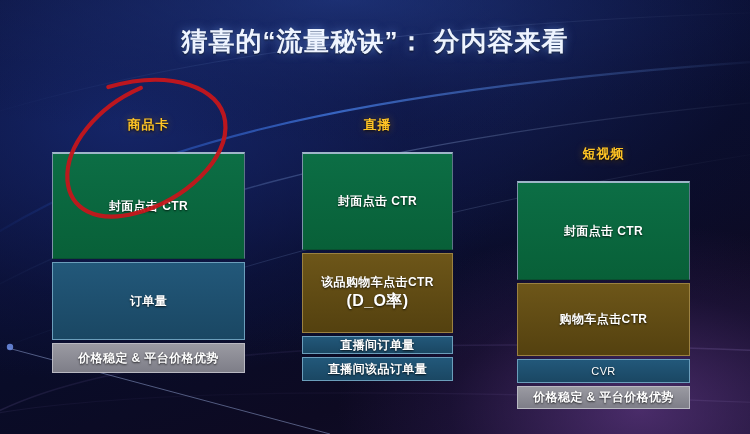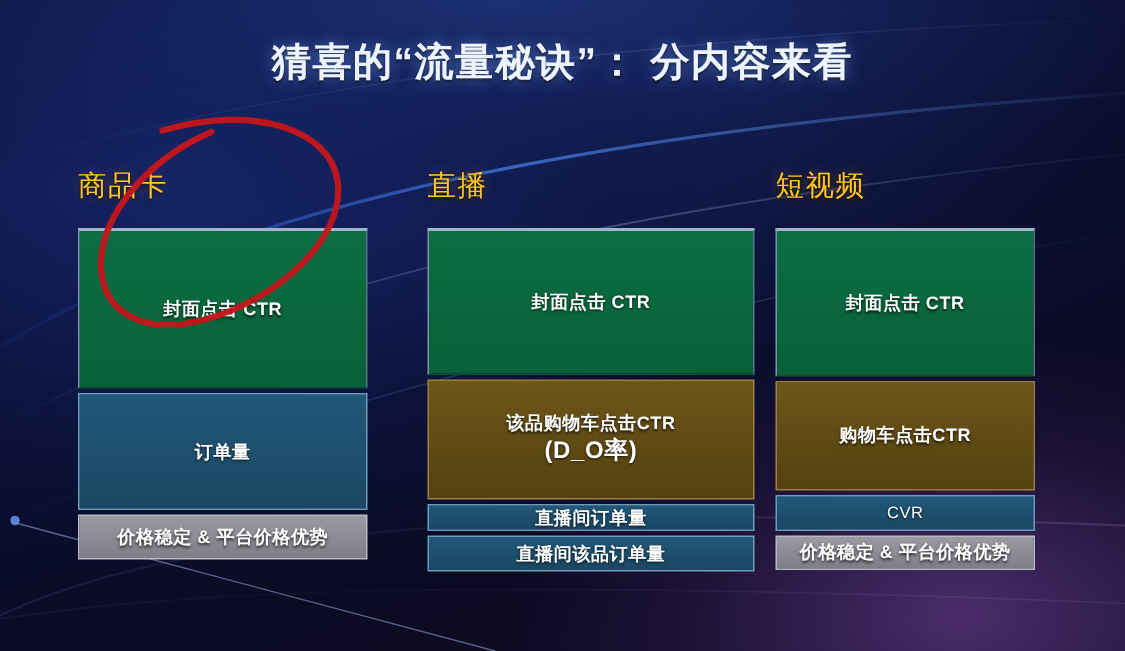--- a/index.html
+++ b/index.html
@@ -38,23 +38,23 @@
     letter-spacing: 1px;
     color: #eef4ff;
     text-shadow: 0 0 10px rgba(120,170,255,0.55), 0 1px 2px rgba(0,0,0,0.8);
   }
   
   .col {
     position: absolute;
     top: 112px;
   }
   .col-head {
-    text-align: left;
-    font-size: 19px;
-    font-weight: normal;
+    text-align: center;
+    font-size: 13px;
+    font-weight: bold;
     color: #ffc425;
     letter-spacing: 1px;
     text-shadow: 0 1px 3px rgba(0,0,0,0.85), 0 0 8px rgba(255,170,20,0.35);
     height: 26px;
     line-height: 26px;
     margin-bottom: 14px;
   }
   .stack { position: relative; }
   .box {
     box-sizing: border-box;
@@ -155,40 +155,40 @@
       </div>
       <div class="box blue" style="height:78px;text-align:center;">
         <span>订单量</span>
       </div>
       <div class="box gray" style="height:30px;">
         <span>价格稳定 &amp; 平台价格优势</span>
       </div>
     </div>
   </div>
 
-  <div class="col" style="left:285px; width:218px;">
+  <div class="col" style="left:302px; width:151px;">
     <div class="col-head">直播</div>
     <div class="stack">
       <div class="box green" style="height:98px;">
         <span>封面点击 CTR</span>
       </div>
       <div class="box olive" style="height:80px; flex-direction:column;">
         <span>该品购物车点击CTR</span>
         <span class="sub">(D_O率)</span>
       </div>
       <div class="box blue" style="height:18px;">
         <span>直播间订单量</span>
       </div>
       <div class="box blue" style="height:24px;">
         <span>直播间该品订单量</span>
       </div>
     </div>
   </div>
 
-  <div class="col" style="left:517px; width:173px;">
+  <div class="col" style="left:517px; width:173px;margin-top:29px;">
     <div class="col-head">短视频</div>
     <div class="stack">
       <div class="box green" style="height:99px;">
         <span>封面点击 CTR</span>
       </div>
       <div class="box olive" style="height:73px;">
         <span>购物车点击CTR</span>
       </div>
       <div class="box blue" style="height:24px; font-size:11px; font-weight:normal;">
         <span>CVR</span>

